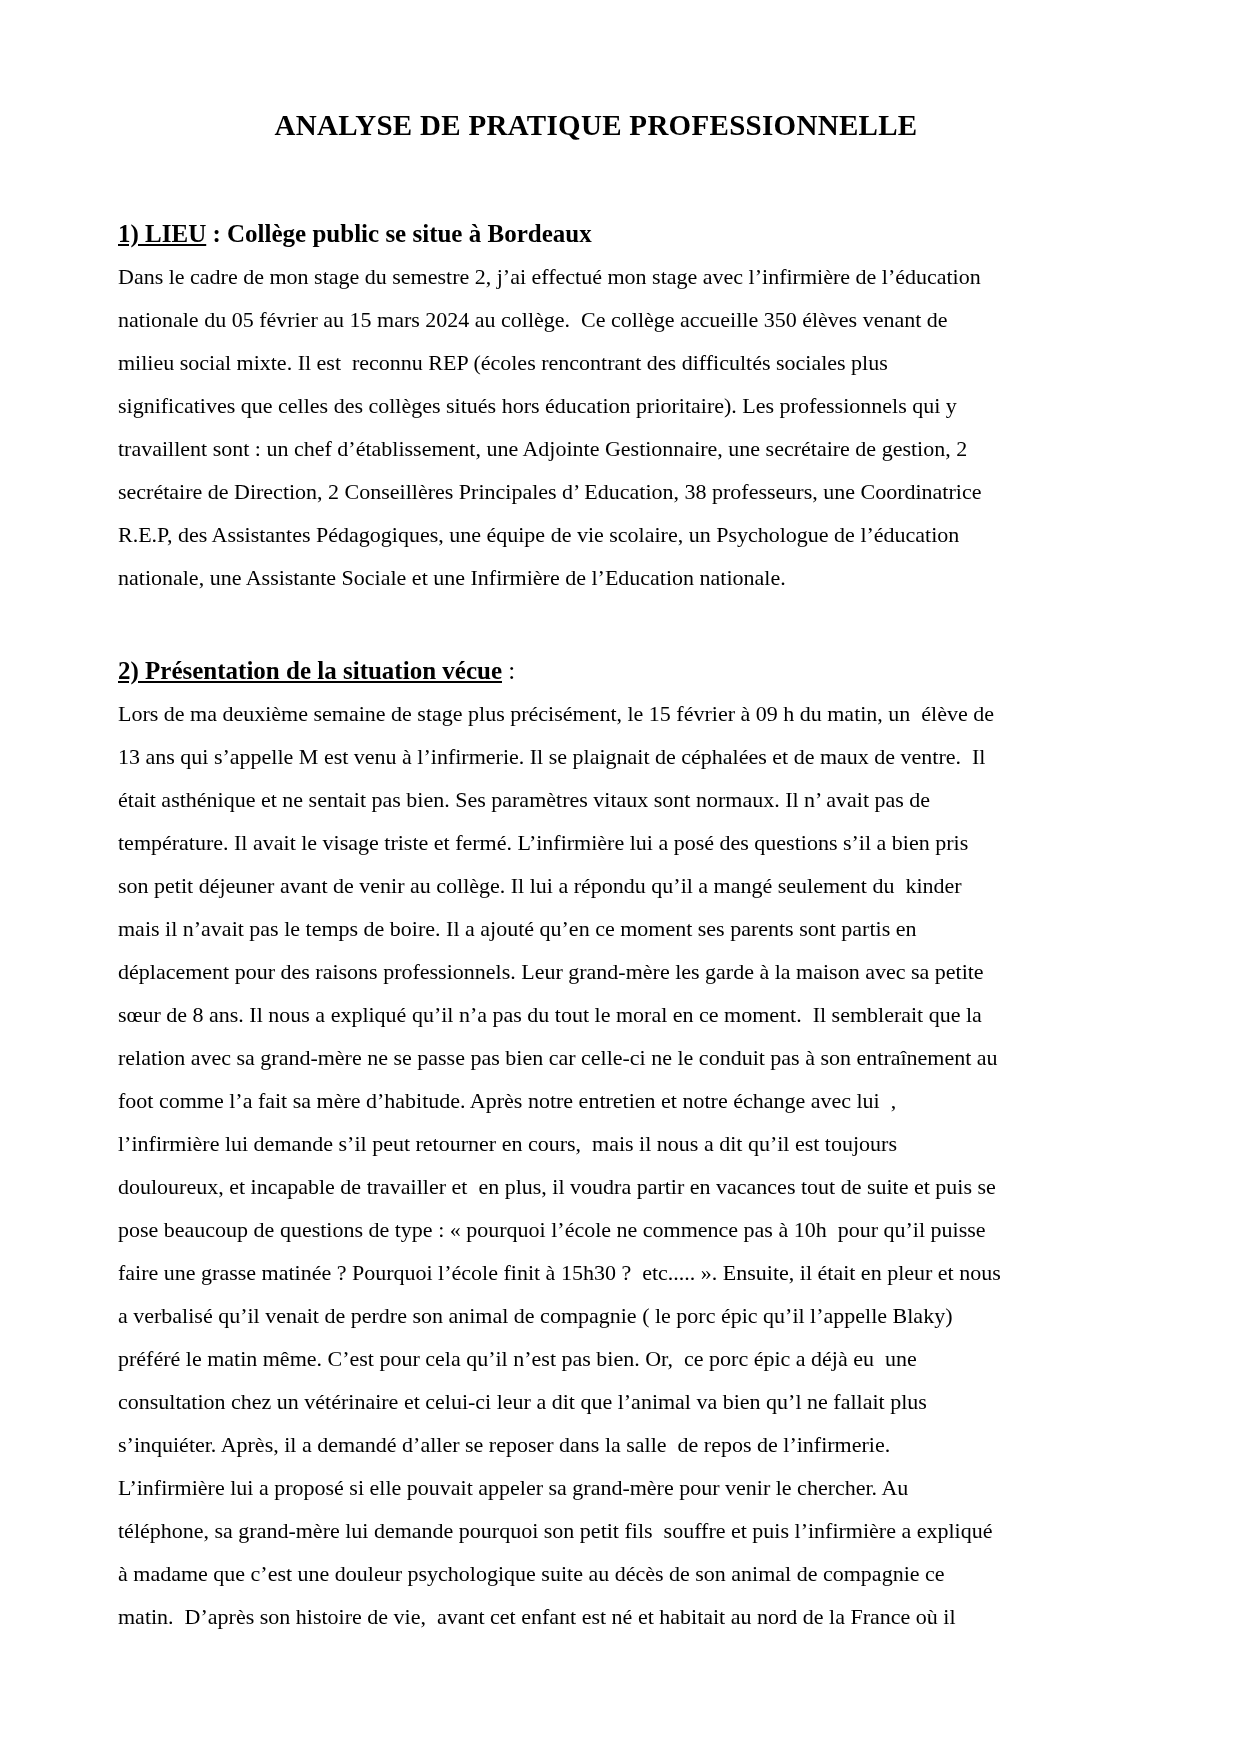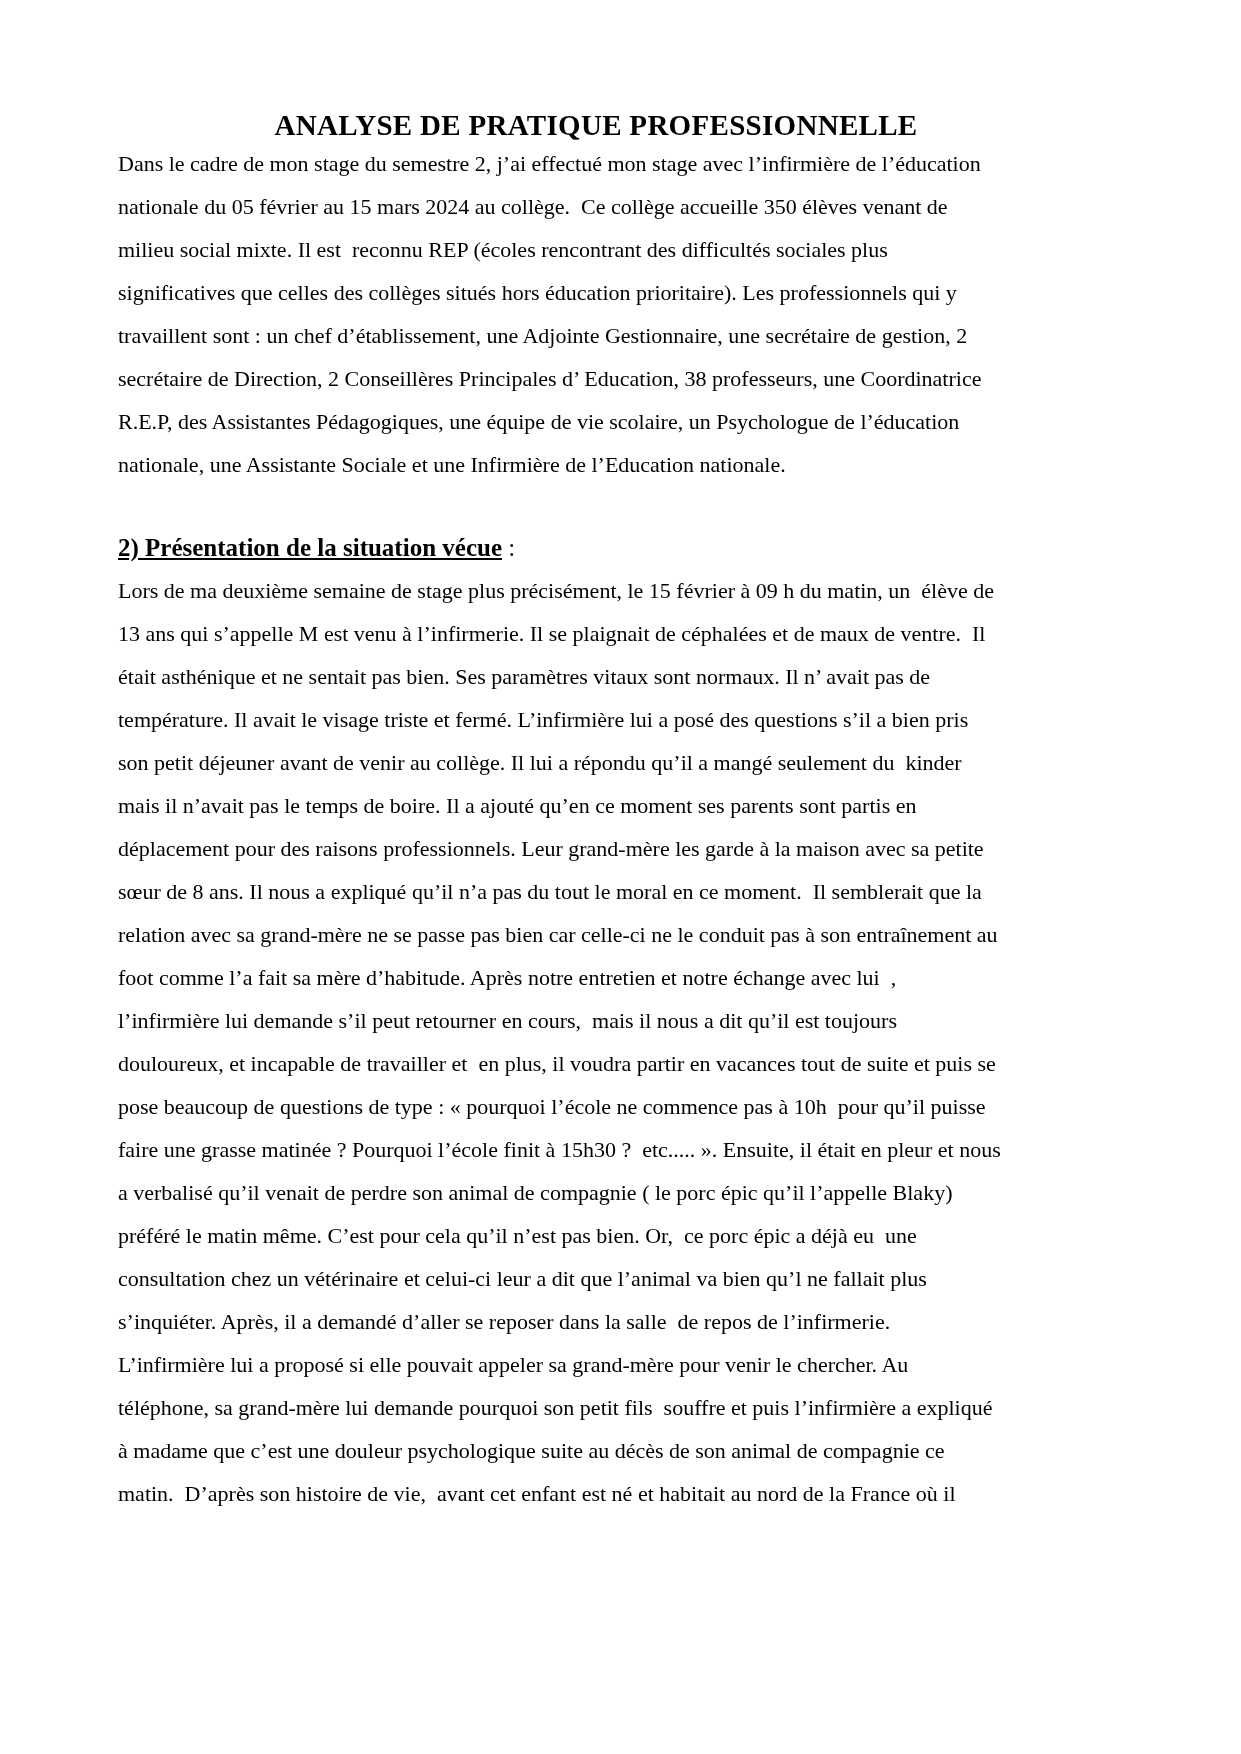--- a/index.html
+++ b/index.html
@@ -36,21 +36,21 @@
     margin: 0;
     font-size: 25px;
     line-height: 43px;
     white-space: pre;
   }
   .heading-1 {
     margin-top: 70px;
     font-weight: bold;
   }
   .heading-2 {
-    margin-top: 40px;
+    margin-top: 50px;
     font-weight: normal;
   }
   .heading-2 .underlined {
     font-weight: bold;
   }
   .underlined {
     text-decoration: underline;
   }
   .para {
     margin: 0;
@@ -62,20 +62,21 @@
 </style>
 </head>
 <body>
 
 <div class="page">
   <div class="content">
 
     <h1 class="doc-title">ANALYSE DE PRATIQUE PROFESSIONNELLE</h1>
 
     <div>
+      <p class="heading heading-1"><span class="underlined">1) LIEU</span><span> : Collège public se situe à Bordeaux</span></p>
       <p class="para">Dans le cadre de mon stage du semestre 2, j’ai effectué mon stage avec l’infirmière de l’éducation
 nationale du 05 février au 15 mars 2024 au collège.  Ce collège accueille 350 élèves venant de
 milieu social mixte. Il est  reconnu REP (écoles rencontrant des difficultés sociales plus
 significatives que celles des collèges situés hors éducation prioritaire). Les professionnels qui y
 travaillent sont : un chef d’établissement, une Adjointe Gestionnaire, une secrétaire de gestion, 2
 secrétaire de Direction, 2 Conseillères Principales d’ Education, 38 professeurs, une Coordinatrice
 R.E.P, des Assistantes Pédagogiques, une équipe de vie scolaire, un Psychologue de l’éducation
 nationale, une Assistante Sociale et une Infirmière de l’Education nationale.</p>
     </div>
 

